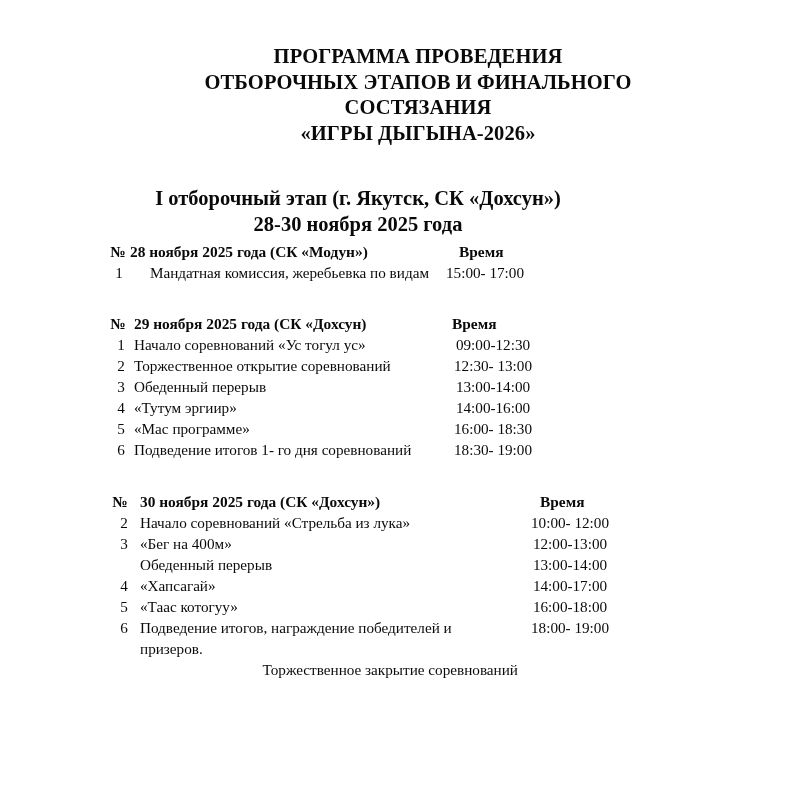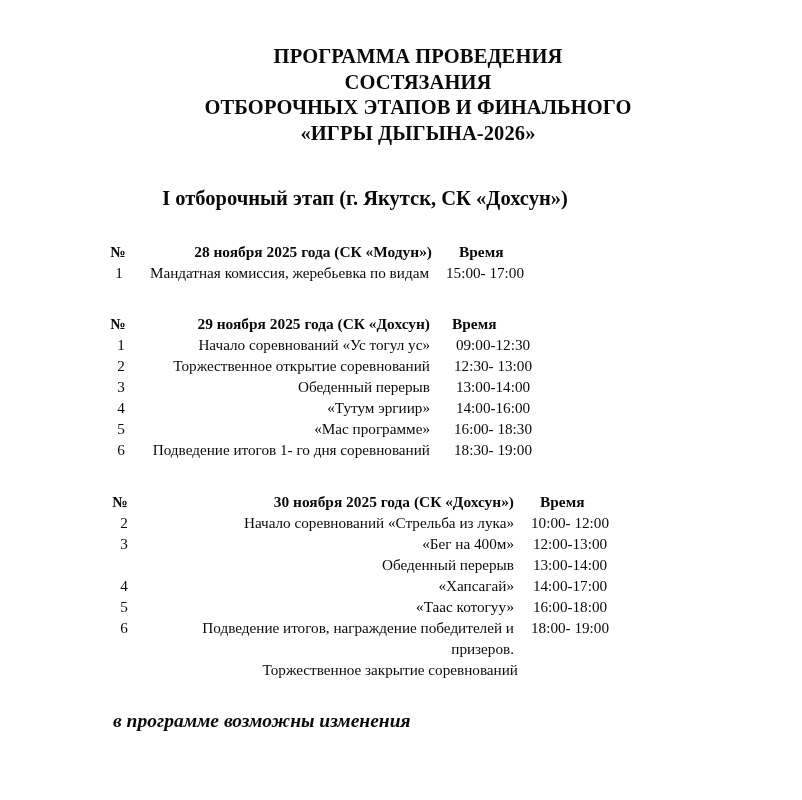--- a/index.html
+++ b/index.html
@@ -40,21 +40,20 @@
     margin-left: 34px;
   }
 
   
   .stage-block {
     position: absolute;
     left: 0;
     top: 186px;
     width: 716px;
     text-align: center;
-    padding-left: 7px;
   }
   .stage-line {
     font-weight: bold;
     font-size: 20.5px;
     line-height: 25.5px;
     white-space: nowrap;
   }
 
   
   .sched {
@@ -77,21 +76,21 @@
   }
   .hdr td {
     font-weight: bold;
     font-size: 15.4px;
   }
   .c-num {
     text-align: center;
     white-space: nowrap;
   }
   .c-desc {
-    text-align: right;
+    text-align: left;
   }
   .c-time {
     text-align: center;
     white-space: nowrap;
   }
 
   
   #table-day1 { top: 241px; }
   #table-day1 table { margin-left: 108px; width: 430px; }
   #table-day1 .w-num  { width: 22px; }
@@ -140,27 +139,28 @@
     white-space: nowrap;
   }
 </style>
 </head>
 <body>
 
 <div class="page">
 
   <div class="title-block">
     <div class="title-line">ПРОГРАММА ПРОВЕДЕНИЯ</div>
+    <div class="title-line">ОТБОРОЧНЫХ ЭТАПОВ И ФИНАЛЬНОГО</div>
     <div class="title-line">СОСТЯЗАНИЯ</div>
-    <div class="title-line">ОТБОРОЧНЫХ ЭТАПОВ И ФИНАЛЬНОГО</div>
     <div class="title-line">«ИГРЫ ДЫГЫНА-2026»</div>
   </div>
 
   <div class="stage-block">
     <div class="stage-line">I отборочный этап (г. Якутск, СК «Дохсун»)</div>
+    <div class="stage-line">28-30 ноября 2025 года</div>
   </div>
 
   <div class="sched" id="table-day1">
     <table>
       <colgroup>
         <col class="w-num">
           <col class="w-desc">
           <col class="w-time">
       </colgroup>
       <tbody>
@@ -268,15 +268,14 @@
           <td class="c-desc">Подведение итогов, награждение победителей и призеров.</td>
           <td class="c-time">18:00- 19:00</td>
         </tr>
       </tbody>
     </table>
     <div class="tail-wrap">
       <div class="tail-line">Торжественное закрытие соревнований</div>
     </div>
   </div>
 
-  <div class="footer-note">в программе возможны изменения</div>
 
 </div>
 
 </body></html>

